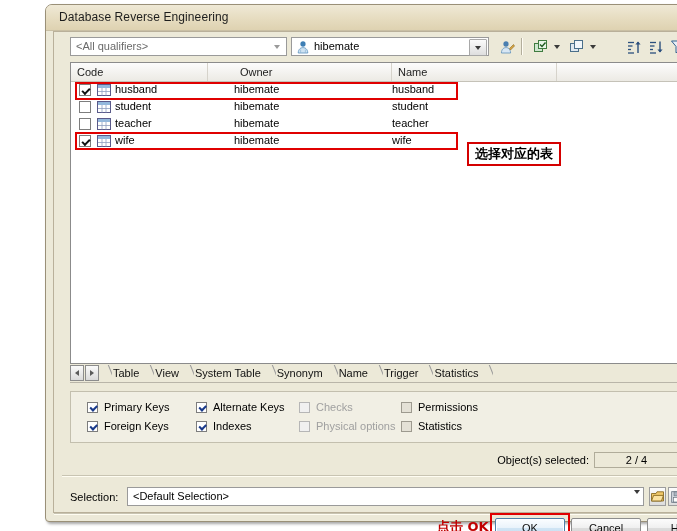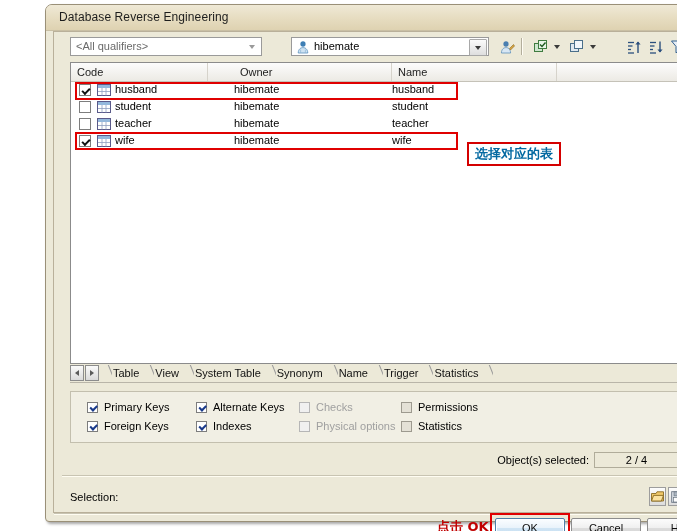--- a/index.html
+++ b/index.html
@@ -51,21 +51,21 @@
     display:flex;align-items:center;justify-content:center;
   }
   .combo.flat .arrow{background:transparent;}
   .combo.btn3d .arrow{
     background:linear-gradient(to bottom,#fbfbfb,#dedede);
     border:1px solid #a8a8a8;border-radius:1px;height:15px;top:1px;right:1px;width:16px;
   }
   .tri{width:0;height:0;border-left:3.5px solid transparent;border-right:3.5px solid transparent;}
   .tri.dn{border-top:4px solid #3a3a3a;}
   .tri.dn.light{border-top-color:#9a9a9a;}
-  #qualifier{left:16px;top:5px;width:192px;}
+  #qualifier{left:16px;top:5px;width:217px;}
   #dbcombo{left:237px;top:5px;width:198px;}
   #dbcombo .val{left:22px;}
   .usericon{
     position:absolute;left:4px;top:2px;width:14px;height:14px;
   }
   .sep{
     position:absolute;top:6px;width:1px;height:17px;
     background:#b3ae9c;border-right:1px solid #fffdf5;
   }
   .tbtn{
@@ -100,21 +100,21 @@
     border-left:2px solid #111;border-bottom:2px solid #111;
     transform:rotate(-45deg);
   }
   .tblicon{position:absolute;left:26px;top:2px;width:14px;height:12px;}
   .row .c-code{position:absolute;left:44px;top:1px;white-space:nowrap;}
   .row .c-owner{position:absolute;left:163px;top:1px;white-space:nowrap;}
   .row .c-name{position:absolute;left:321px;top:1px;white-space:nowrap;}
   
   .redbox{position:absolute;border:2px solid #e00000;box-sizing:border-box;pointer-events:none;}
   .redlabel{
-    position:absolute;border:2px solid #d40000;color:#0369a1;
+    position:absolute;border:2px solid #d40000;color:#000000;
     font-family:"DejaVu Sans","Liberation Sans",sans-serif;
     font-size:13px;font-weight:bold;line-height:20px;
     padding:0 6px;background:transparent;white-space:nowrap;
   }
   
   #tabstrip{position:absolute;left:16px;top:333px;width:618px;height:18px;}
   .navbtn{
     position:absolute;top:0;width:14px;height:16px;
     background:linear-gradient(to bottom,#fafafa,#dadada);
     border:1px solid #8c8c8c;box-sizing:border-box;
@@ -442,20 +442,24 @@
 
     <div id="objsel">
       <span class="lb">Object(s) selected:</span>
       <span class="fld">2 / 4</span>
     </div>
 
     <div id="hr1"></div>
 
     <div id="selrow">
       <span id="sellabel">Selection:</span>
+      <div id="selcombo">
+        <span class="val">&lt;Default Selection&gt;</span>
+        <span class="arrow"><i class="tri dn"></i></span>
+      </div>
       <div class="sbtn" style="left:595px">
         <svg width="13" height="11" viewBox="0 0 13 11">
           <path d="M0.5 2.5 H5 L6 0.8 H12.5 V10 H0.5 Z" fill="#f0c86a" stroke="#8a6b22" stroke-width=".9"></path>
           <path d="M0.5 10 L2.6 4.4 H12.5 L10.4 10 Z" fill="#fbe2a0" stroke="#8a6b22" stroke-width=".9"></path>
         </svg>
       </div>
       <div class="sbtn" style="left:614px">
         <svg width="12" height="12" viewBox="0 0 12 12">
           <rect x="0.7" y="0.7" width="10.6" height="10.6" fill="#dfe4ea" stroke="#6b7682" stroke-width=".9"></rect>
           <rect x="3" y="0.9" width="6" height="4" fill="#aab4bf" stroke="#6b7682" stroke-width=".7"></rect>

